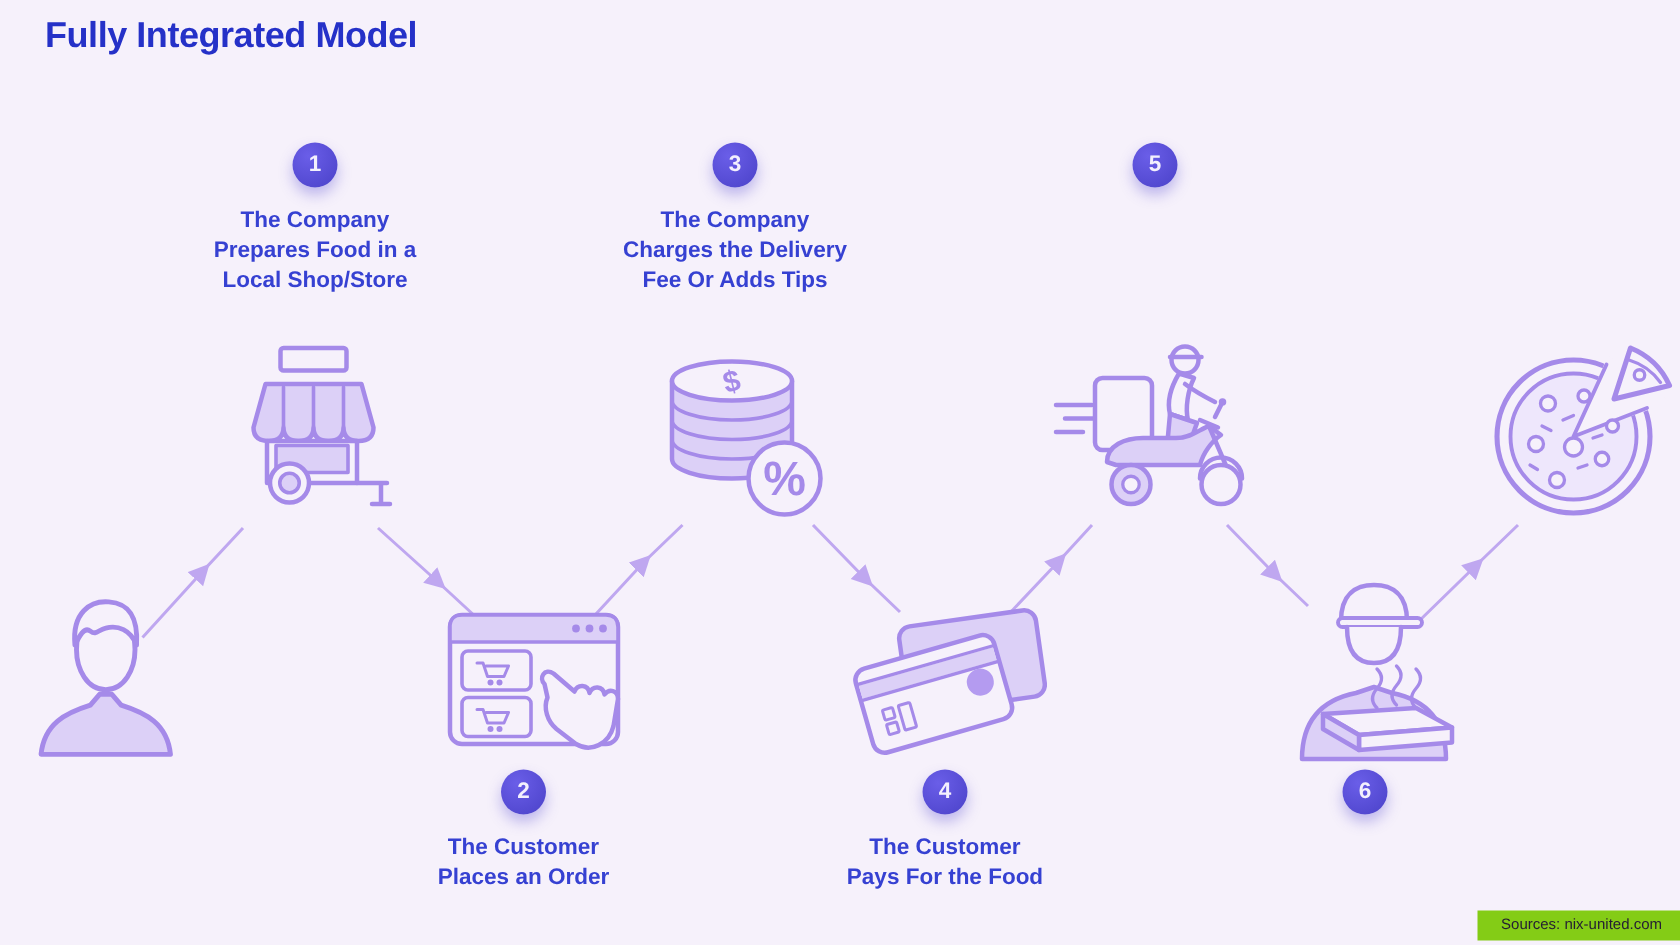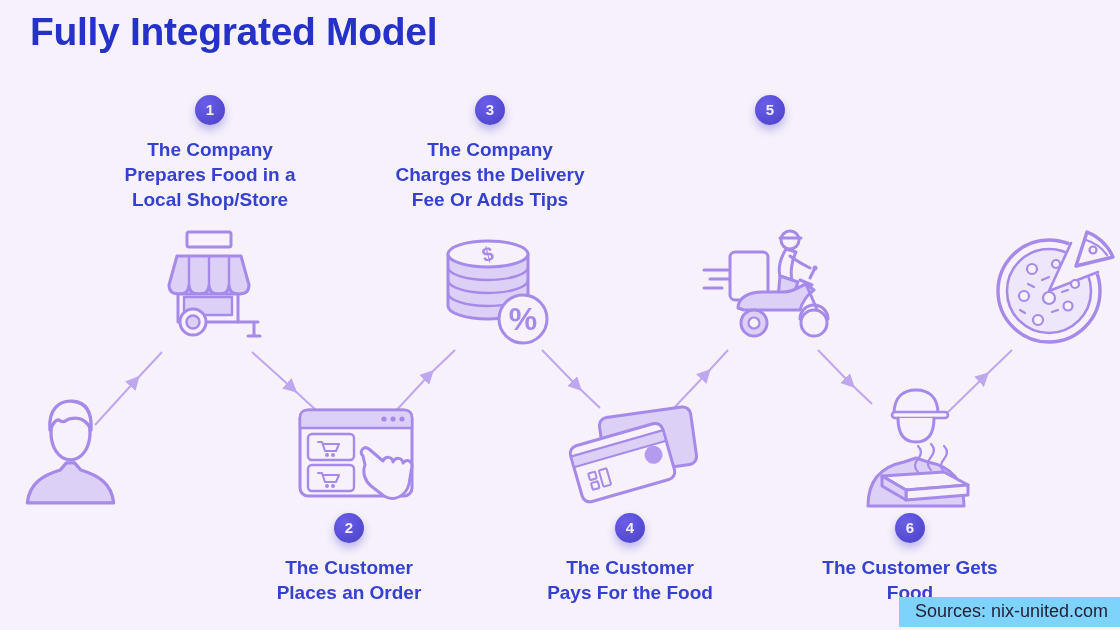--- a/index.html
+++ b/index.html
@@ -3,40 +3,40 @@
 <meta charset="utf-8">
 <style>
   html,body{margin:0;padding:0;background:#e9e4f2;}
   .canvas{
     position:relative;width:1120px;height:630px;margin:0 auto;
     background:#f6f1fb;overflow:hidden;
     font-family:"Liberation Sans",sans-serif;
   }
   .title{
     position:absolute;left:30px;top:10px;margin:0;
-    font-size:39px;font-weight:800;color:#2531c8;letter-spacing:-0.3px;
+    font-size:24px;font-weight:800;color:#2531c8;letter-spacing:-0.3px;
   }
   .step{position:absolute;width:240px;text-align:center;}
   .step.top{top:95px;}
   .step.bottom{top:513px;}
   .badge{
     width:30px;height:30px;border-radius:50%;margin:0 auto;
     background:radial-gradient(circle at 35% 30%, #6a5ee8, #4a41c8);
     color:#f3f0fd;font-weight:700;font-size:15px;line-height:30px;text-align:center;
     box-shadow:0 5px 9px rgba(80,70,210,0.35);
   }
   .caption{
-    margin-top:12px;font-size:19px;font-weight:700;line-height:1.32;
+    margin-top:12px;font-size:15px;font-weight:700;line-height:1.32;
     color:#3641d2;white-space:pre-line;
   }
   .icon{position:absolute;}
   .arrows{position:absolute;left:0;top:0;pointer-events:none;}
   .source{
-    position:absolute;right:0;bottom:3px;background:#7dd3fc;
-    padding:4px 12px 5px 16px;font-size:18px;color:#241d33;
+    position:absolute;right:0;bottom:3px;background:#84cc16;
+    padding:4px 12px 5px 16px;font-size:10px;color:#241d33;
   }
 </style>
 </head>
 <body>
 
 <div class="canvas">
 
   <h1 class="title">Fully Integrated Model</h1>
 
   <svg class="arrows" width="1120" height="630">
@@ -216,19 +216,17 @@
     <div class="caption">The Customer
 Places an Order</div>
   </div>
   <div class="step bottom" style="left:510px">
     <div class="badge"><span>4</span></div>
     <div class="caption">The Customer
 Pays For the Food</div>
   </div>
   <div class="step bottom" style="left:790px">
     <div class="badge"><span>6</span></div>
-    <div class="caption">The Customer Gets
-Food</div>
   </div>
 
   <div class="source">Sources: nix-united.com</div>
 
 </div>
 
 </body></html>

